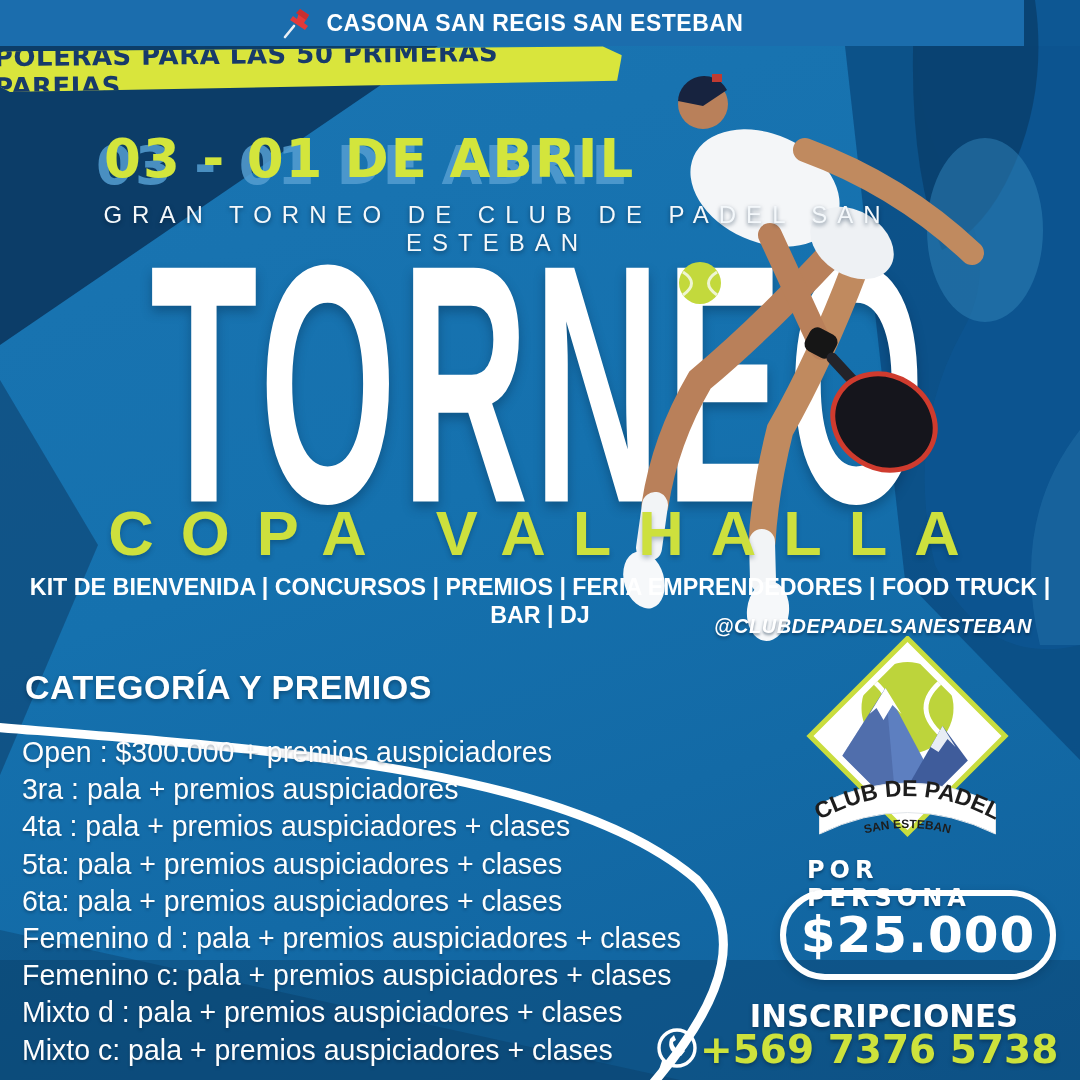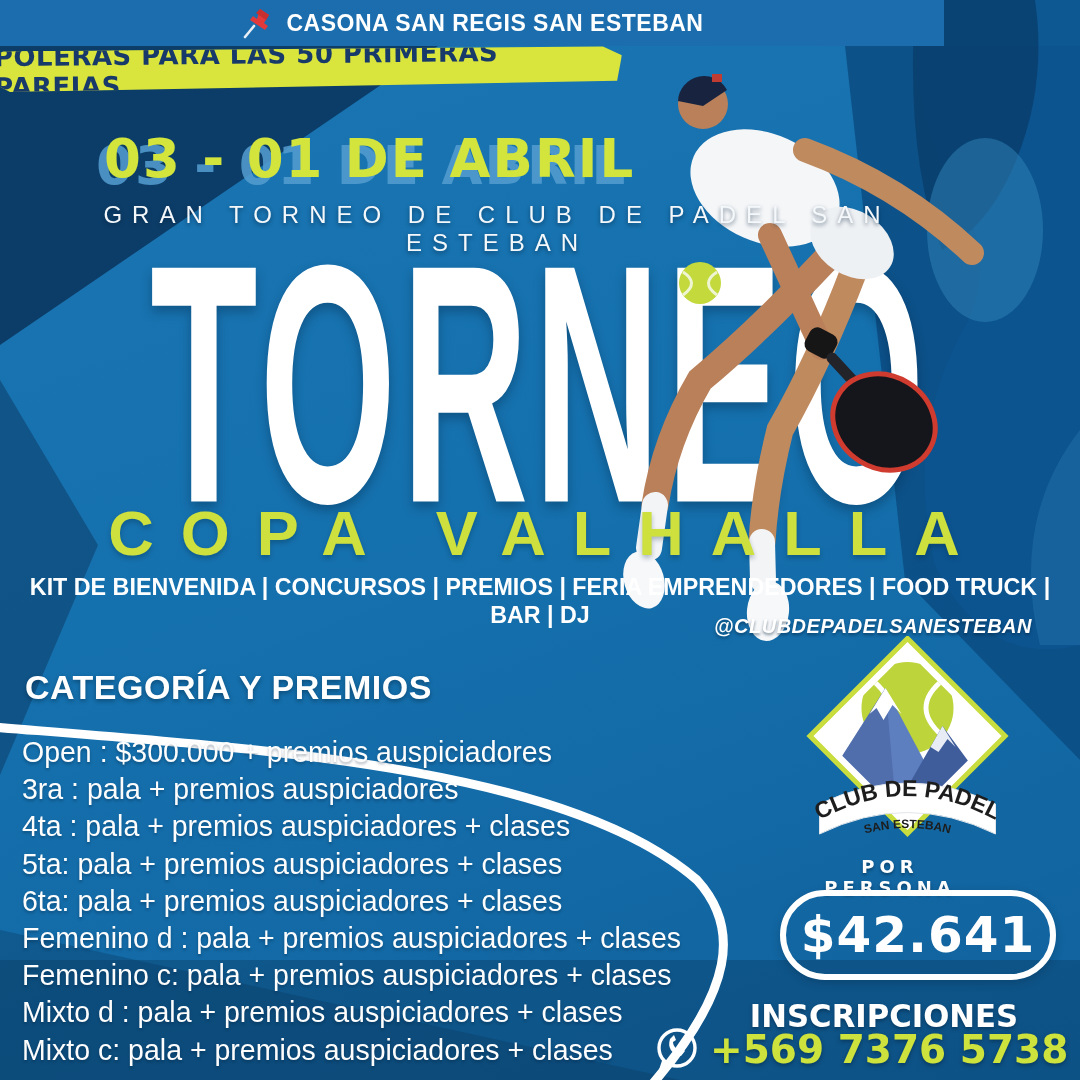--- a/index.html
+++ b/index.html
@@ -5,21 +5,21 @@
   html,body{margin:0;padding:0;background:#222;}
   .poster{
     position:relative;width:1080px;height:1080px;margin:0 auto;
     overflow:hidden;background:linear-gradient(160deg,#1b75b2 0%,#1571ae 45%,#136aa6 70%,#10619c 100%);
     font-family:"Liberation Sans",sans-serif;
   }
   .abs{position:absolute;}
   svg{display:block;}
 
   
-  .top-band{left:0;top:0;width:944px;height:46px;background:#1b6dad;
+  .top-band{left:0;top:0;width:1024px;height:46px;background:#1b6dad;
     display:flex;align-items:center;justify-content:center;gap:12px;}
   .top-band .venue{color:#fff;font-weight:bold;font-size:23px;letter-spacing:.5px;}
 
   
   .ribbon{left:-6px;top:48px;width:628px;height:41px;background:#d9e53c;
     transform:rotate(-.6deg);
     clip-path:polygon(0 14%,1.5% 0,97% 4%,100% 26%,99.2% 88%,2.5% 100%,.4% 82%);
     display:flex;align-items:center;justify-content:center;}
   .ribbon span{color:#173a6a;font-family:"DejaVu Sans",sans-serif;font-weight:bold;
     font-size:26px;letter-spacing:.5px;}
@@ -47,35 +47,35 @@
   .insta{right:48px;top:615px;color:#fff;font-style:italic;font-weight:bold;
     font-size:20px;letter-spacing:.5px;text-shadow:0 2px 3px rgba(2,30,55,.5);}
 
   .cat-heading{left:25px;top:668px;color:#fff;font-weight:bold;font-size:34px;
     letter-spacing:.5px;text-shadow:0 2px 4px rgba(2,30,55,.45);}
 
   .cat-list{left:22px;top:733px;width:660px;transform:scaleX(.95);transform-origin:left top;}
   .cat-list .row{color:#fdfdfd;font-size:30px;line-height:37.2px;white-space:nowrap;
     text-shadow:0 2px 3px rgba(2,30,55,.35);}
 
-  .por-persona{left:790px;top:856px;width:200px;text-align:center;color:#fff;
-    font-family:"DejaVu Sans",sans-serif;font-weight:bold;font-size:18px;letter-spacing:5px;
+  .por-persona{left:807px;top:856px;width:200px;color:#fff;
+    font-family:"DejaVu Sans",sans-serif;font-weight:bold;font-size:24px;letter-spacing:5px;
     text-shadow:0 2px 3px rgba(2,30,55,.5);}
 
   .price-pill{left:780px;top:890px;width:264px;height:78px;border:6px solid #fff;
     border-radius:46px;display:flex;align-items:center;justify-content:center;
     box-shadow:0 3px 8px rgba(2,30,55,.25);}
   .price-pill span{color:#fff;font-family:"DejaVu Sans",sans-serif;font-weight:bold;
     font-size:50px;letter-spacing:1px;}
 
   .inscripciones{left:688px;top:997px;width:392px;text-align:center;color:#fff;
     font-family:"DejaVu Sans",sans-serif;font-weight:bold;font-size:32px;
     transform:scaleX(.96);text-shadow:0 2px 4px rgba(2,30,55,.5);}
 
-  .phone-row{left:654px;top:1026px;display:flex;align-items:center;gap:10px;}
+  .phone-row{left:654px;top:1026px;display:flex;align-items:center;}
   .phone-row .phone{color:#cde23c;font-family:"DejaVu Sans",sans-serif;font-weight:bold;
     font-size:39px;letter-spacing:0px;text-shadow:0 2px 4px rgba(2,30,55,.5);}
 </style>
 </head>
 <body>
 
 <div class="poster">
 
   <svg class="abs" style="left:0;top:0;" width="1080" height="1080" viewBox="0 0 1080 1080">
     <polygon points="0,46 438,46 0,345" fill="#0c3d68"></polygon>
@@ -178,21 +178,21 @@
     <text font-family="Liberation Sans, sans-serif" font-weight="bold" font-size="23" fill="#1d1d1d">
       <textPath href="#arcTop" startOffset="50%" text-anchor="middle">CLUB DE PADEL</textPath>
     </text>
     <text font-family="Liberation Sans, sans-serif" font-weight="bold" font-size="12" fill="#1d1d1d">
       <textPath href="#arcSub" startOffset="50%" text-anchor="middle">SAN ESTEBAN</textPath>
     </text>
   </svg>
 
   <div class="abs por-persona">POR PERSONA</div>
   <div class="abs price-pill">
-    <span>$42.641</span>
+    <span>$25.000</span>
   </div>
 
   <div class="abs inscripciones">INSCRIPCIONES</div>
   <div class="abs phone-row">
     <svg width="46" height="46" viewBox="0 0 46 46">
       <circle cx="23" cy="22" r="18" fill="none" stroke="#fff" stroke-width="3.4"></circle>
       <path d="M10 34 L7 43 L17 39" fill="none" stroke="#fff" stroke-width="3.4" stroke-linejoin="round"></path>
       <path d="M16 13 q-4 13 11 17 l4-5 -5-4 -3 2 q-4-3 -4-7 l3-2 -2-5 z" fill="#fff"></path>
     </svg>
     <span class="phone">+569 7376 5738</span>

